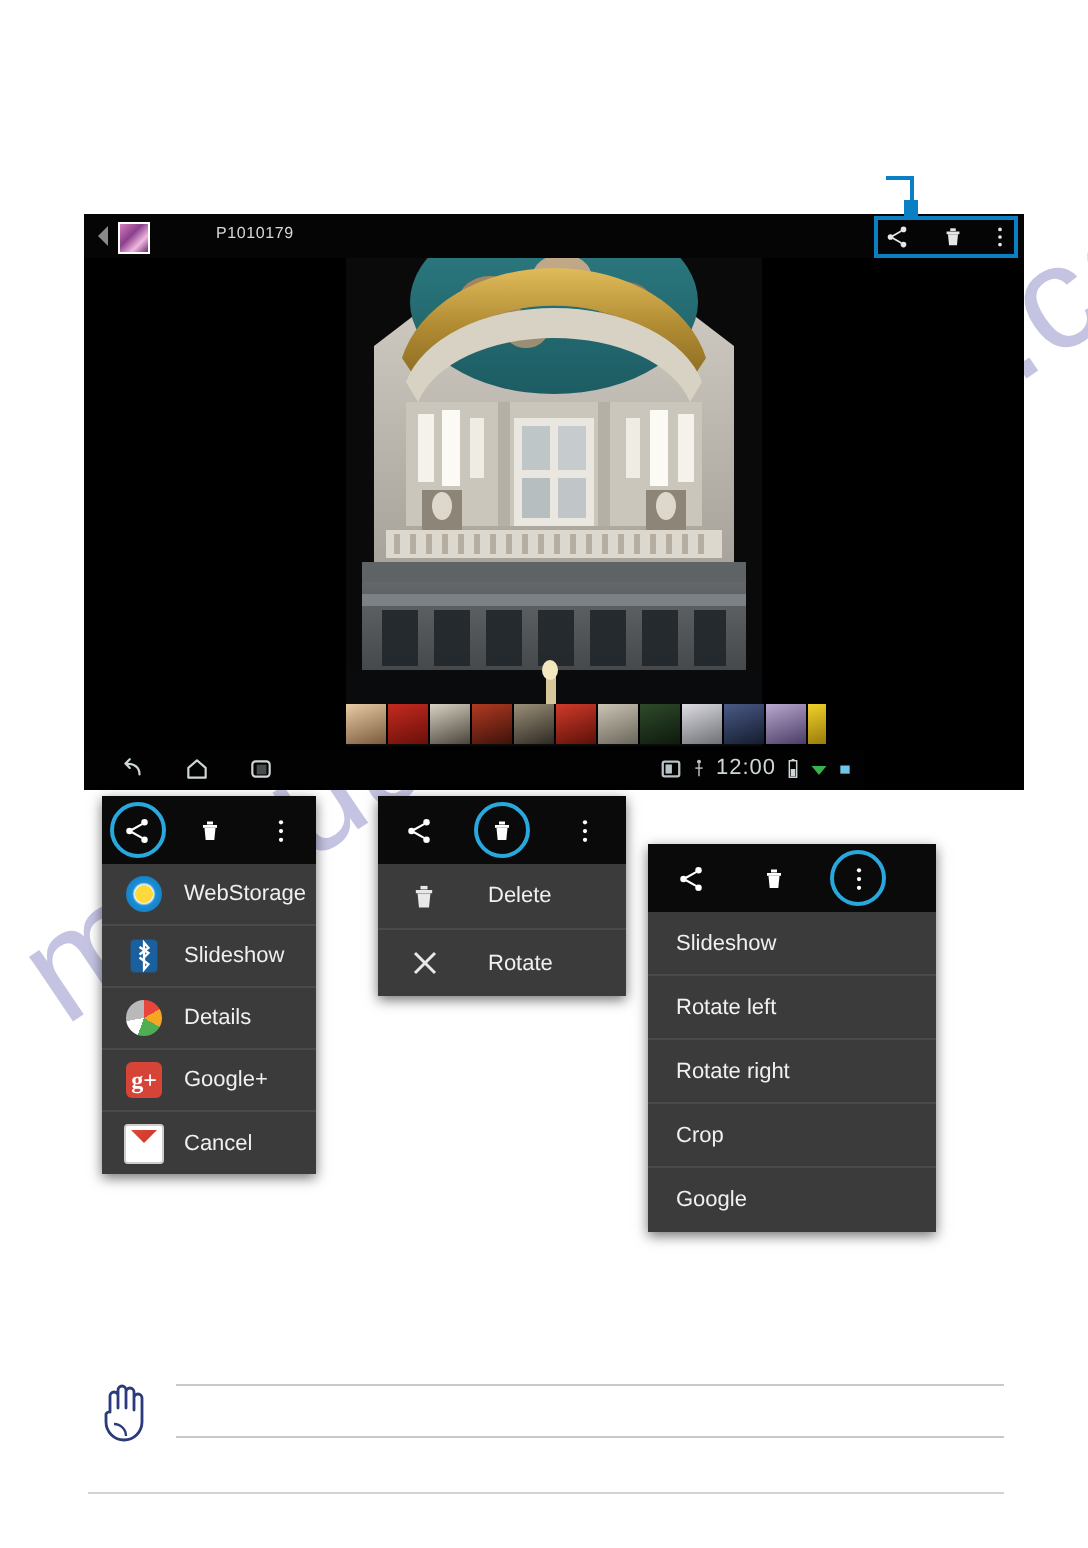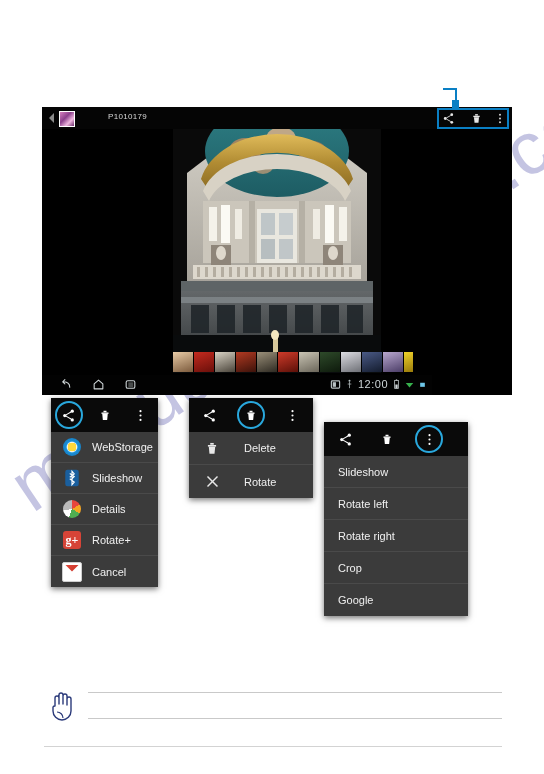--- a/index.html
+++ b/index.html
@@ -605,21 +605,21 @@
       <div class="menu-item">
         <span class="mi-icon">
             <span class="appicon ic-picasa"></span>
           </span>
         <span class="mi-label">Details</span>
       </div>
       <div class="menu-item">
         <span class="mi-icon">
             <span class="appicon ic-gplus">g+</span>
           </span>
-        <span class="mi-label">Rotate+</span>
+        <span class="mi-label">Google+</span>
       </div>
       <div class="menu-item">
         <span class="mi-icon">
             <span class="appicon ic-gmail"></span>
           </span>
         <span class="mi-label">Cancel</span>
       </div>
     </div>
   </div>
 

